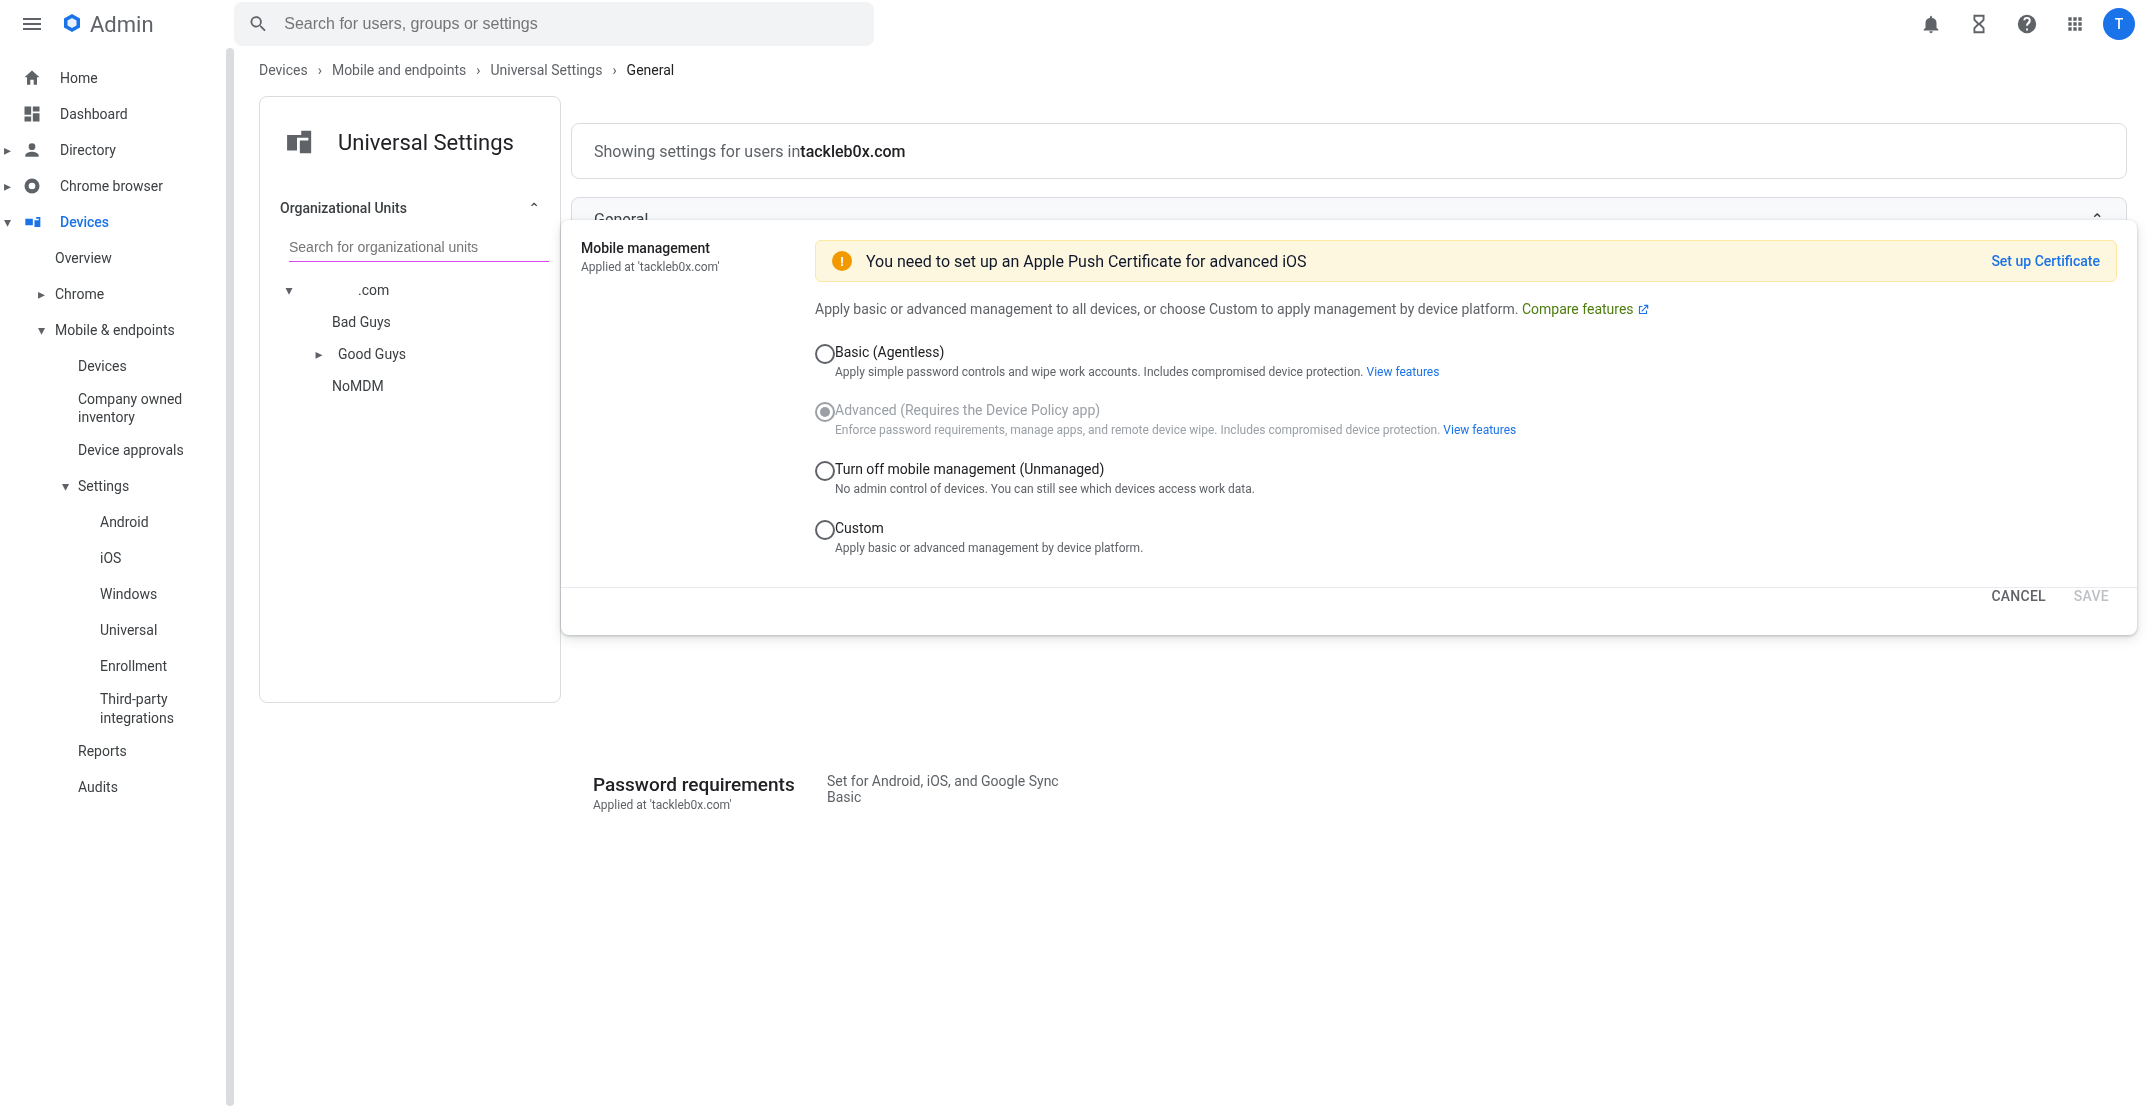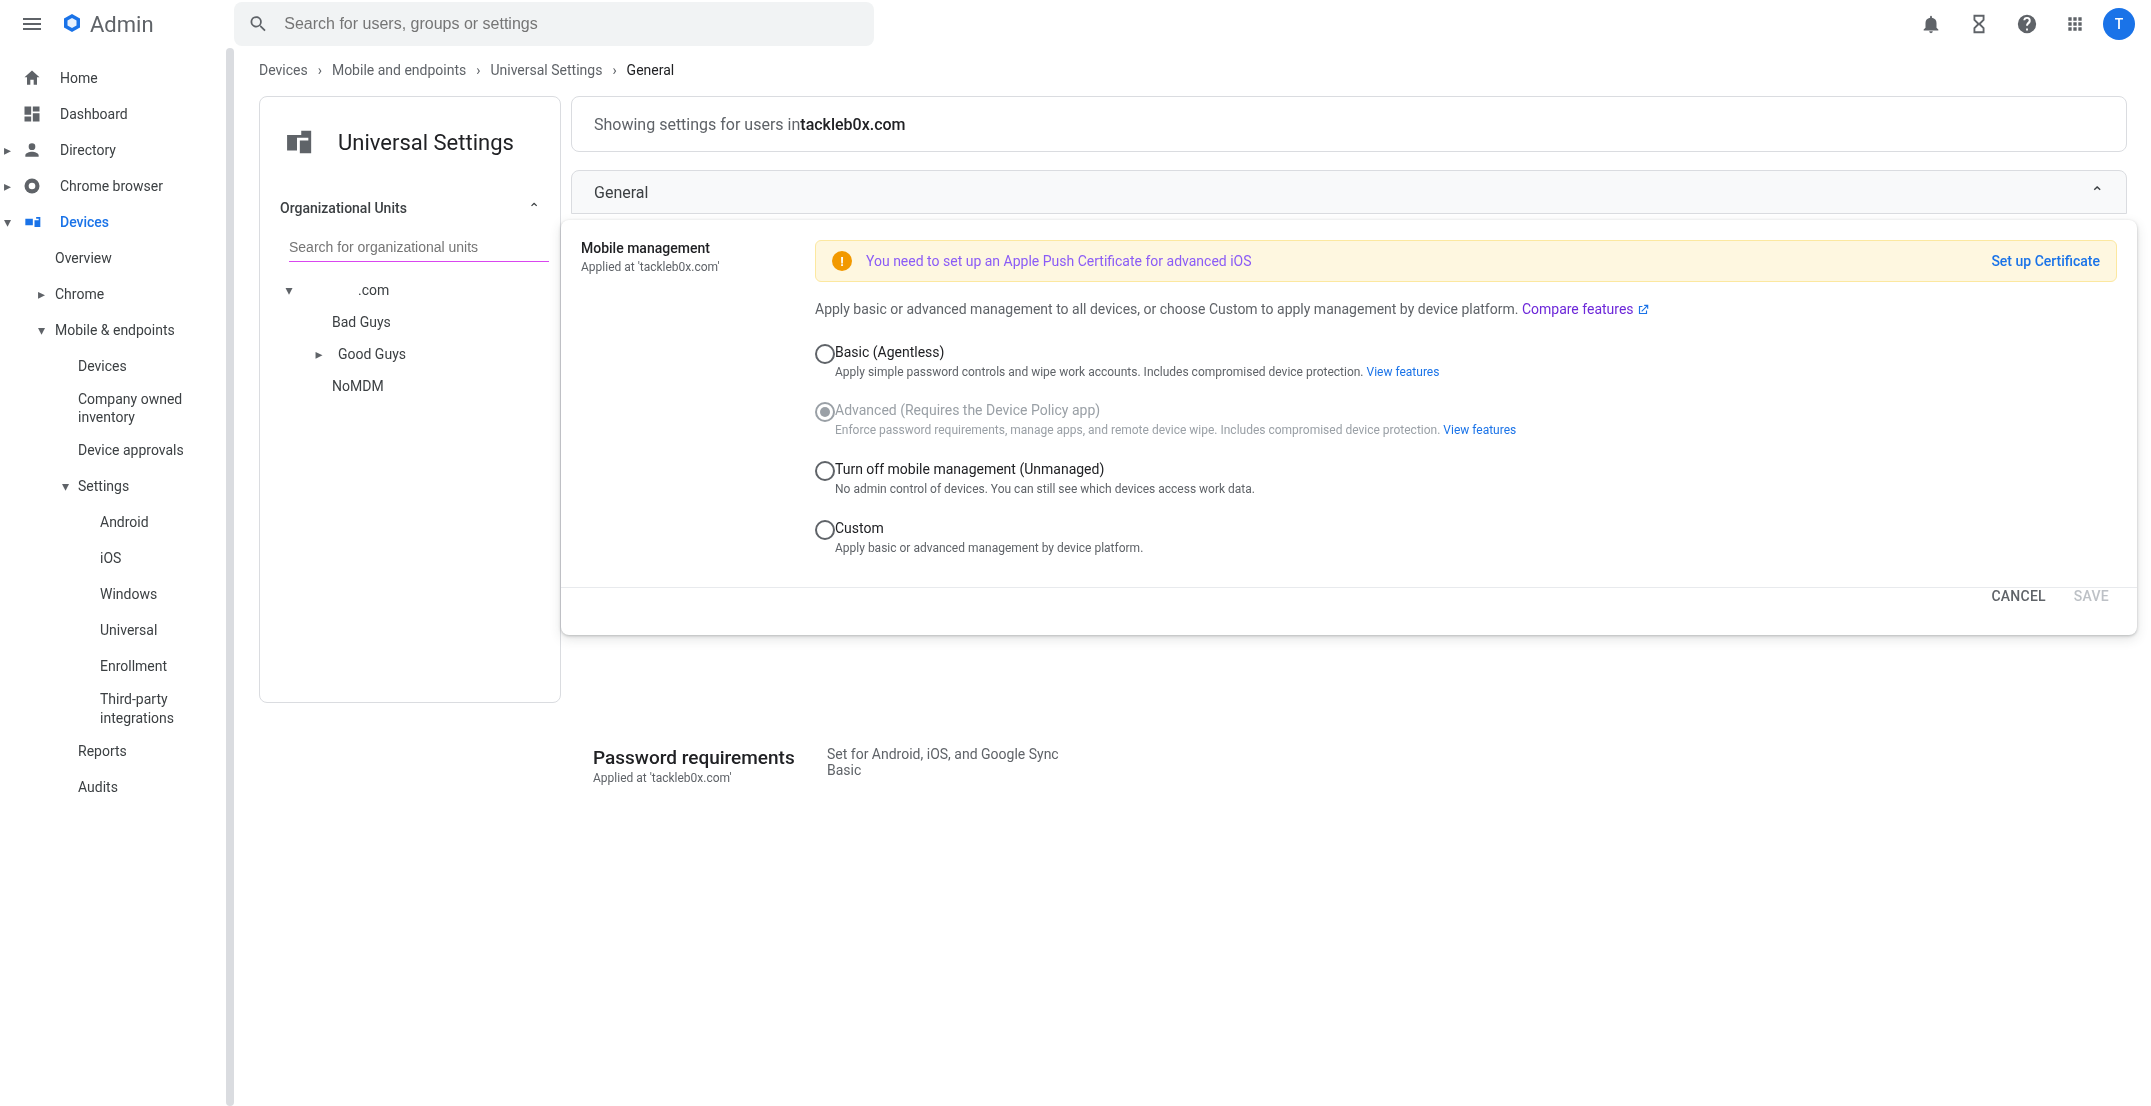--- a/index.html
+++ b/index.html
@@ -44,36 +44,36 @@
 .lp-search { padding: 4px 20px 8px 20px; }
 .lp-search input { width: 100%; border: none; border-bottom: 1px solid #d946ef; padding: 6px 0; font-size: 14px; outline: none; color:#5f6368;margin-left:9px;}
 .ou-tree { padding: 4px 0 300px 0; }
 .ou-row { display: flex; align-items: center; height: 32px; padding-left: 20px; gap: 10px; cursor:pointer; font-size:14px; color:#3c4043;}
 .ou-row.d1{padding-left:72px;}
 .ou-row.d1.hasc{padding-left:50px;}
 .ou-caret{color:#5f6368;width:18px;display:inline-flex;justify-content:center;}
 
 .right-panel { flex: 1; display: flex; flex-direction: column; gap: 18px; position:relative;}
 .card { border: 1px solid #dadce0; border-radius: 8px; background: #fff; }
-.card.scope { height: 56px; display: flex; align-items: center; padding: 0 22px; font-size: 16px; color:#5f6368;}
+.card.scope { height: 56px; display: flex; align-items: center; padding: 0 22px; font-size: 16px; color:#5f6368;margin-top:27px;}
 .card.scope b{color:#202124;font-weight:500;}
 .card.section-head { height: 44px; display: flex; align-items: center; justify-content: space-between; padding: 0 22px; font-size: 16px; color:#3c4043; background:#f8f9fa; border-radius:8px 8px 0 0;}
 
 .floating-card { position: absolute; top: 124px; left: -10px; right: -10px; background: #fff; border-radius: 8px; box-shadow: 0 1px 3px rgba(60,64,67,.3), 0 4px 12px rgba(60,64,67,.15); z-index: 10; }
 .fc-body { display: flex; padding: 20px 20px 30px 20px; gap: 24px; }
 .fc-left { width: 210px; flex-shrink:0;}
 .fc-left .t1 { font-weight: 500; font-size: 14px; color:#202124;}
 .fc-left .t2 { font-size: 12px; color: #5f6368; margin-top:4px;}
 .fc-right { flex: 1; }
 .alert { border: 1px solid #fce8a0; background: #fef7e0; border-radius: 6px; padding: 10px 16px; display: flex; align-items: center; gap: 14px; margin-bottom: 18px;}
 .alert-icon { width: 20px; height: 20px; border-radius: 50%; background: #f29900; color: #fff; display: flex; align-items: center; justify-content: center; font-size: 13px; font-weight:bold;flex-shrink:0;}
-.alert-text { flex: 1; font-size: 14px; color:#8b5cf6;}
+.alert-text { flex: 1; font-size: 16px; color:#0f172a;}
 .alert-link { color: #1a73e8; font-weight: 500; font-size: 14px; cursor:pointer;}
 .intro { font-size: 14px; color: #5f6368; margin-bottom: 24px; line-height:1.4;}
-.intro a { color: #6d28d9; text-decoration: none; }
+.intro a { color: #4d7c0f; text-decoration: none; }
 .ext-icon{display:inline-block;vertical-align:text-bottom;margin-left:2px;}
 .radio-group { display: flex; flex-direction: column; gap: 22px; }
 .radio-row { display: flex; gap: 0; }
 .radio { width: 20px; height: 20px; border: 2px solid #5f6368; border-radius: 50%; flex-shrink: 0; position: relative; cursor:pointer; margin-top:0px;}
 .radio.selected { border-color: #9aa0a6; }
 .radio.selected::after { content: ""; position: absolute; inset: 3px; background: #9aa0a6; border-radius: 50%; }
 .radio-content .r-title { font-size: 14px; color: #202124; margin-bottom:4px;}
 .radio-content .r-title.dis { color: #9aa0a6; }
 .radio-content .r-desc { font-size: 12px; color: #5f6368; line-height:1.4;}
 .radio-content .r-desc.dis { color: #9aa0a6; }

